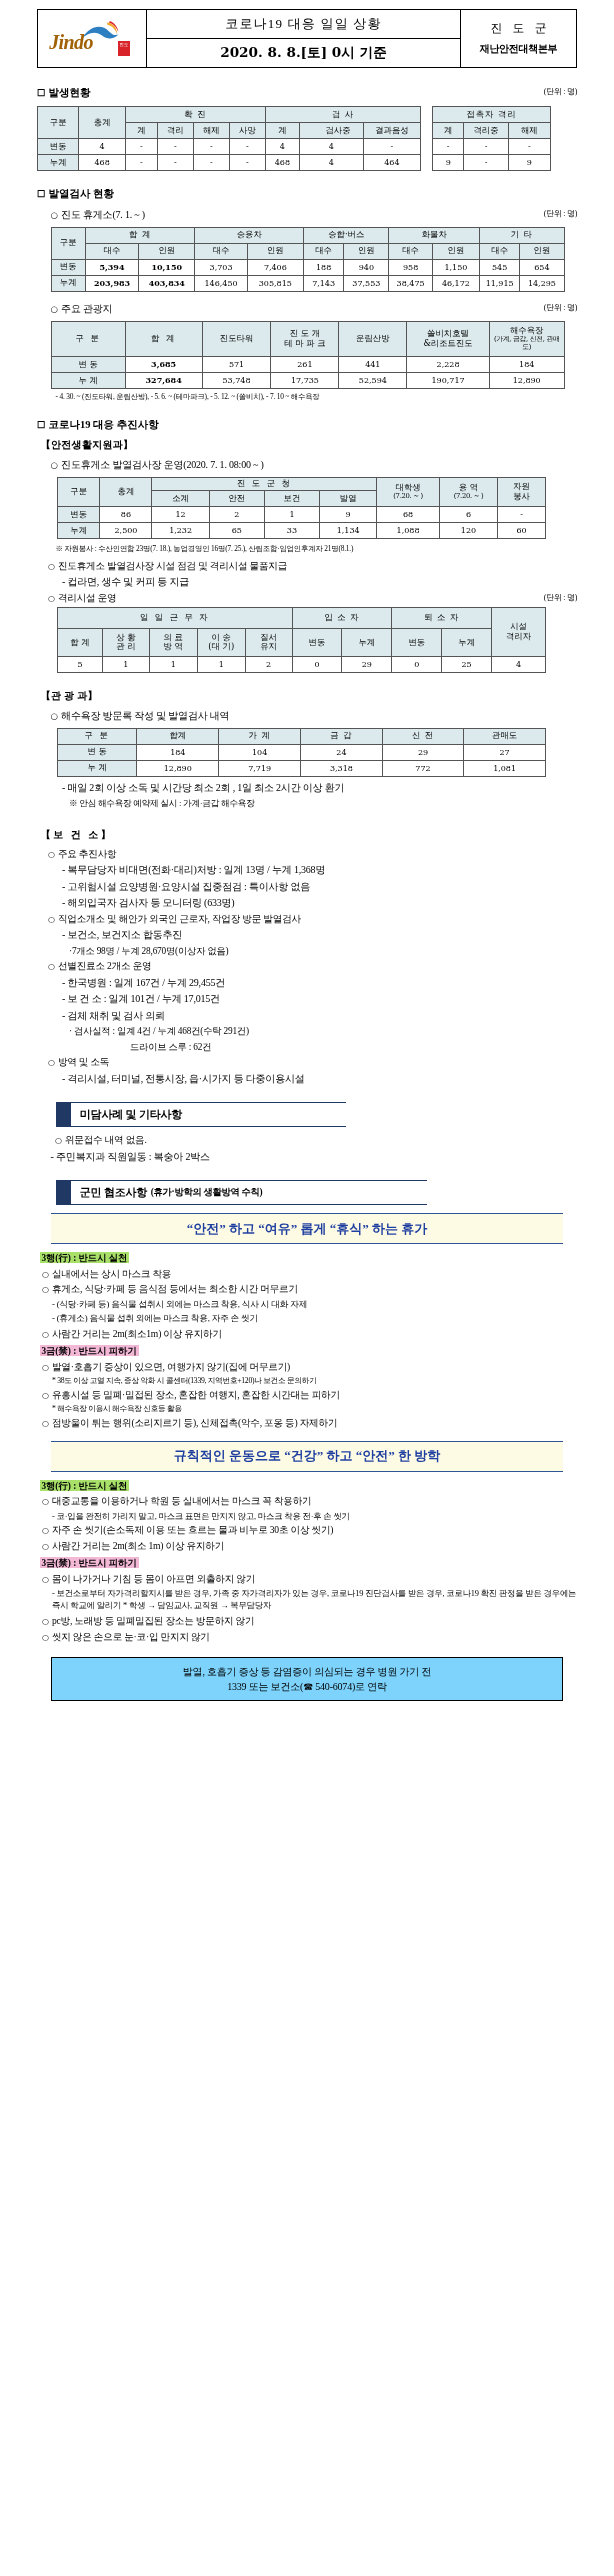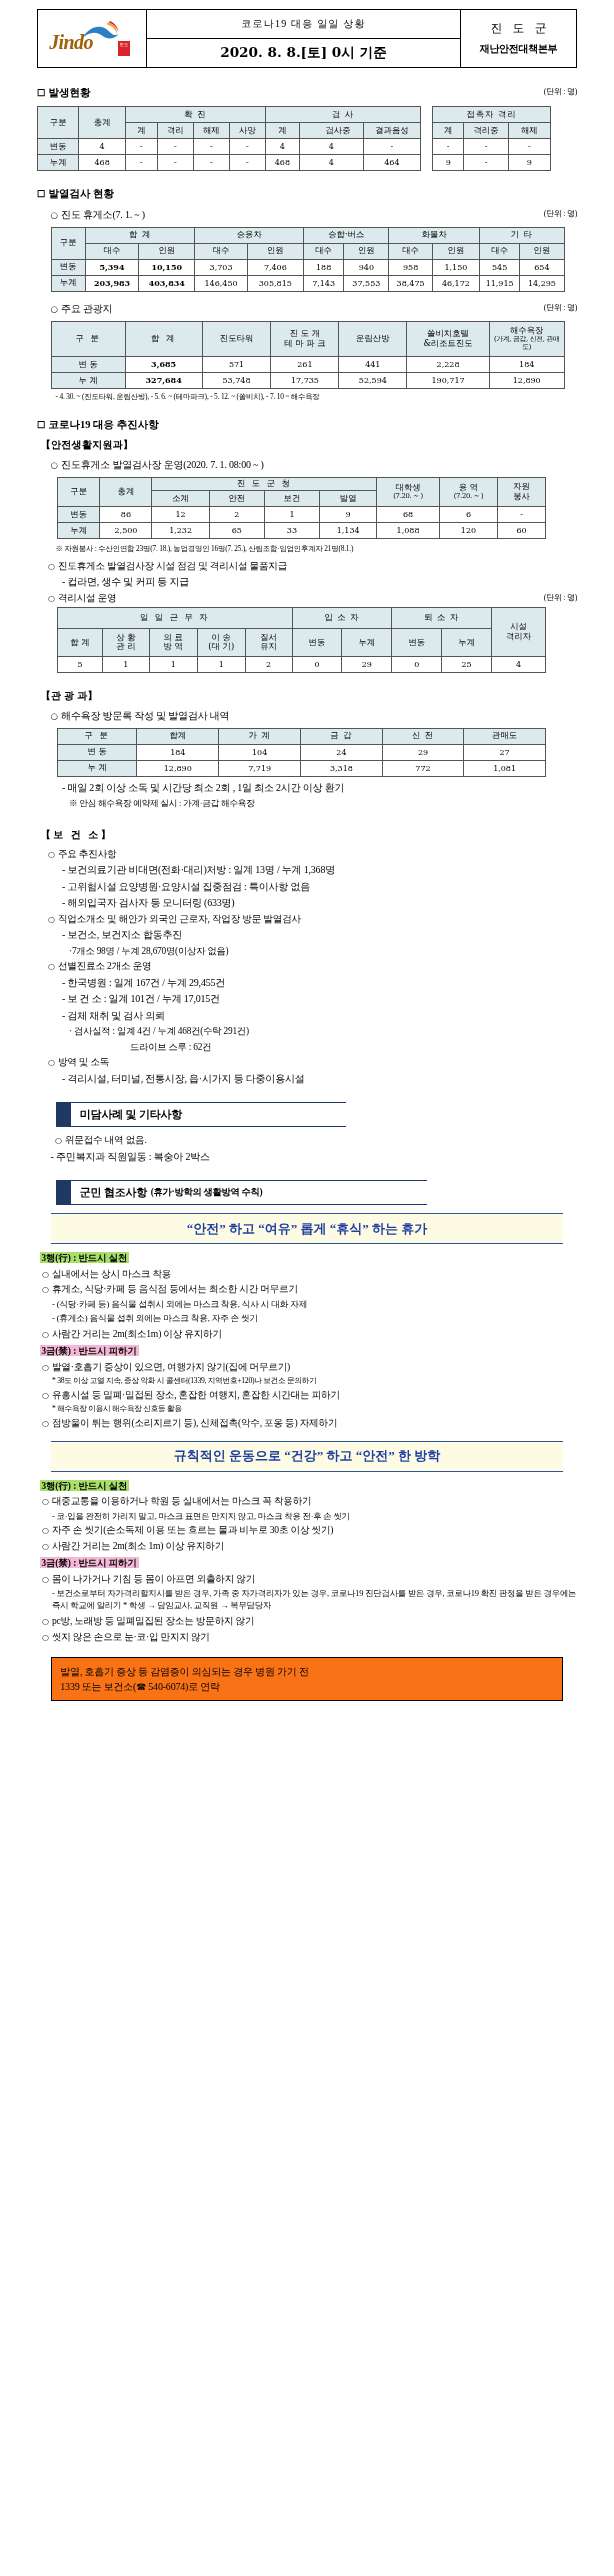--- a/index.html
+++ b/index.html
@@ -80,21 +80,21 @@
     display: flex;
     flex-direction: column;
     border-right: 0.6px solid #000;
   }
   .mh-title {
     flex: 1;
     display: flex;
     align-items: center;
     justify-content: center;
     border-bottom: 0.6px solid #000;
-    font-size: 10px;
+    font-size: 13px;
     letter-spacing: 1.2px;
     font-weight: 500;
   }
   .mh-date {
     flex: 1;
     display: flex;
     align-items: center;
     justify-content: center;
     font-size: 13.6px;
     font-weight: bold;
@@ -283,26 +283,27 @@
     background: #f2b8d6;
     font-size: 9.3px;
     font-weight: bold;
     padding: 0.6px 1.9px;
   }
   .hl-line { margin: 3.7px 0 3.1px 13.6px; }
 
   
   .alertbox {
     border: 0.6px solid #000;
-    background: #f97316;
+    background: #7dd3fc;
     margin: 13.6px 13.6px 0 13.6px;
     padding: 5.6px 8.7px 6.2px 8.7px;
     font-size: 10px;
     line-height: 1.5;
     letter-spacing: -0.2px;
+    text-align: center;
   }
 
   .spacer-lg { height: 16px; }
   .spacer-md { height: 10px; }
   .spacer-sm { height: 5.6px; }
   .clearfix::after { content: ""; display: table; clear: both; }
 </style>
 </head>
 <body>
 
@@ -669,21 +670,21 @@
 
   <div class="li-dash" style="margin-top:4.3px;">- 매일 2회 이상 소독 및 시간당 최소 2회 , 1일 최소 2시간 이상 환기</div>
   <div class="li-star" style="font-size:8.7px; margin-left:32px;">※ 안심 해수욕장 예약제 실시 : 가계·금갑 해수욕장</div>
 
   <div class="spacer-lg"></div>
 
   <div class="dept-h" style="letter-spacing:2.5px;">【보  건  소】</div>
 
   <div>
     <div class="li-o"><span class="o">○</span><span>주요 추진사항</span></div>
-    <div class="li-dash">- <span>보건의료기관 비대면(전화·대리)처방 : 일계 13명 / 누계 1,368명</span></div>
+    <div class="li-dash">- <span>복무담당자 비대면(전화·대리)처방 : 일계 13명 / 누계 1,368명</span></div>
     <div class="li-dash">- <span>고위험시설 요양병원·요양시설 집중점검 : 특이사항 없음</span></div>
     <div class="li-dash">- <span>해외입국자 검사자 등 모니터링 (633명)</span></div>
     <div class="li-o"><span class="o">○</span><span>직업소개소 및 해안가 외국인 근로자, 작업장 방문 발열검사</span></div>
     <div class="li-dash">- <span>보건소, 보건지소 합동추진</span></div>
     <div class="li-dot">·<span>7개소 98명 / 누계 28,670명(이상자 없음)</span></div>
     <div class="li-o"><span class="o">○</span><span>선별진료소 2개소 운영</span></div>
     <div class="li-dash">- <span>한국병원 : 일계 167건 / 누계 29,455건</span></div>
     <div class="li-dash">- <span>보 건 소 : 일계 101건 / 누계 17,015건</span></div>
     <div class="li-dash">- <span>검체 채취 및 검사 의뢰</span></div>
     <div class="li-dot">· <span>검사실적 : 일계 4건 / 누계 468건(수탁 291건)</span></div>

